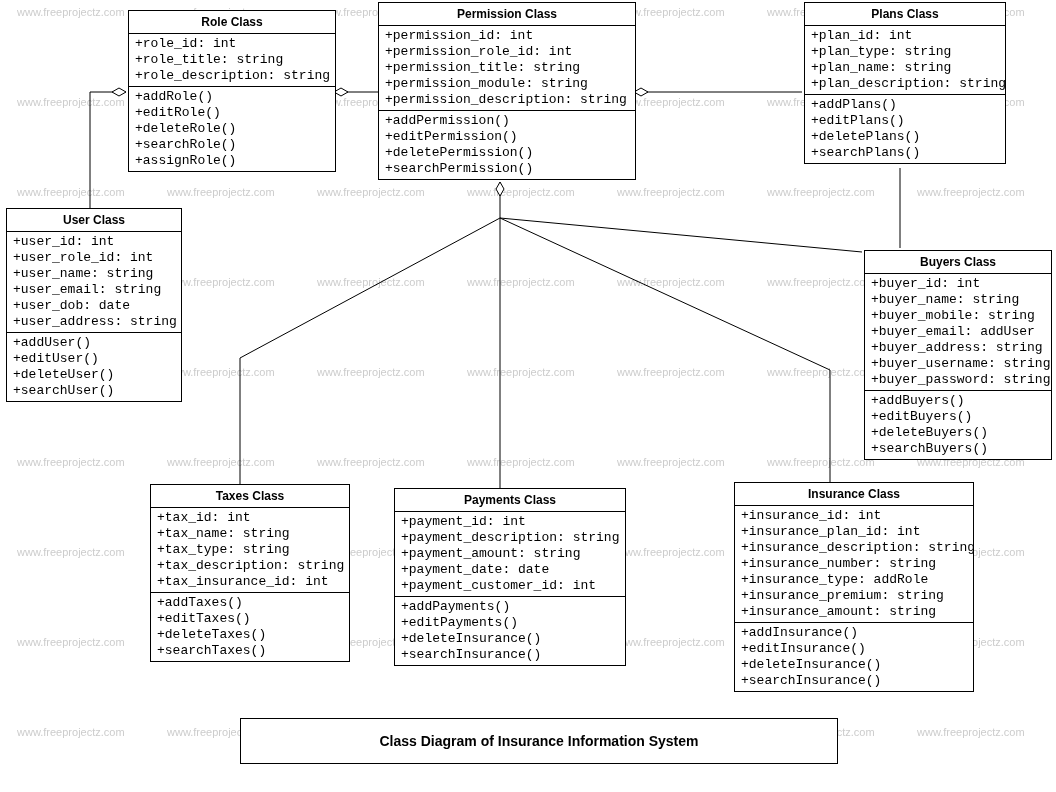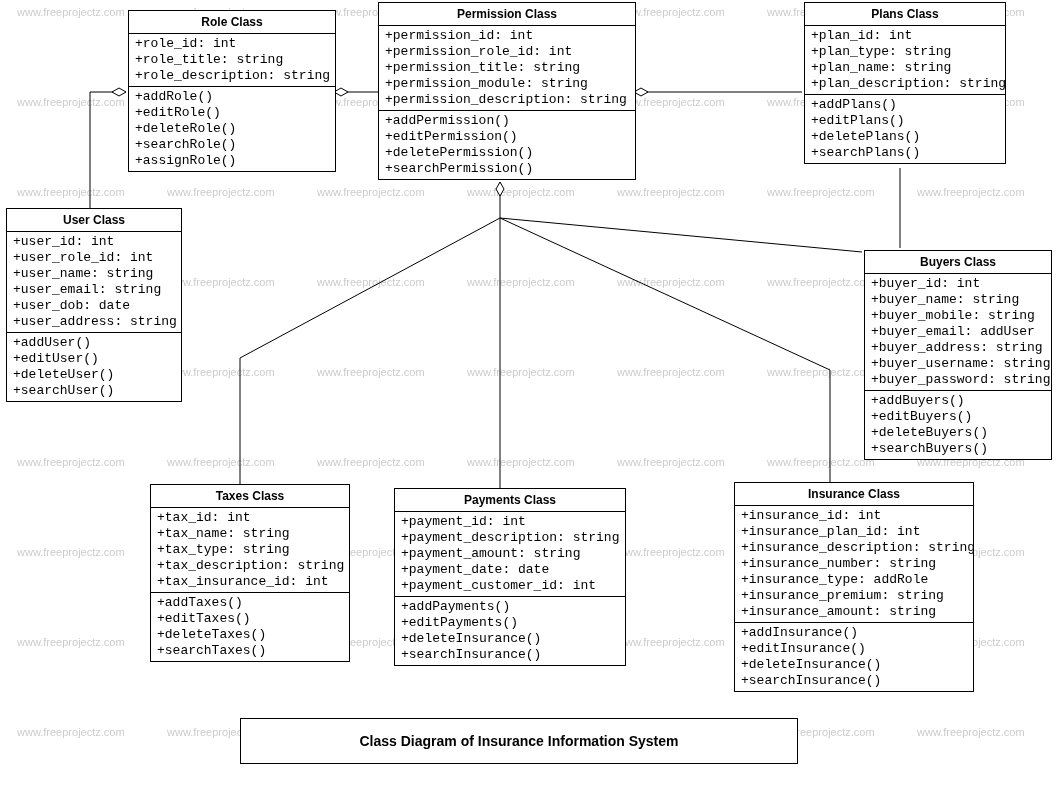--- a/index.html
+++ b/index.html
@@ -44,21 +44,21 @@
     font-family: "Courier New", monospace;
     font-size: 13px;
     line-height: 16px;
   }
   .diagram-title {
     position: absolute;
     border: 1px solid #000;
     background: #fff;
     text-align: center;
     font-weight: bold;
-    padding: 14px 8px;
+    padding: 14px 28px;
     font-size: 14px;
   }
   .watermarks {
     position: absolute;
     left: 13px; top: 0;
     width: 1056px; height: 792px;
     pointer-events: none;
     z-index: -1;
   }
   .wm {

